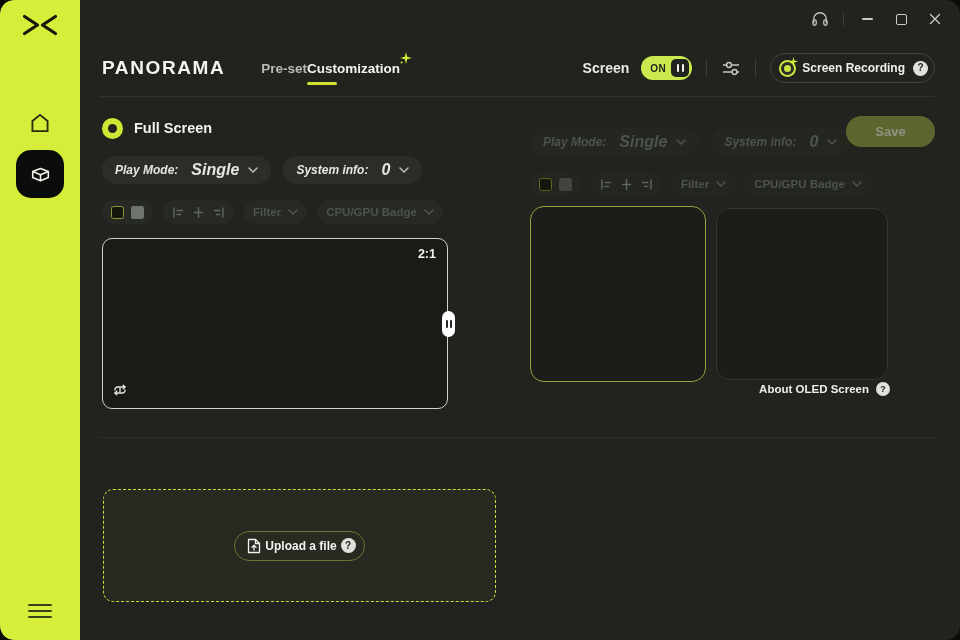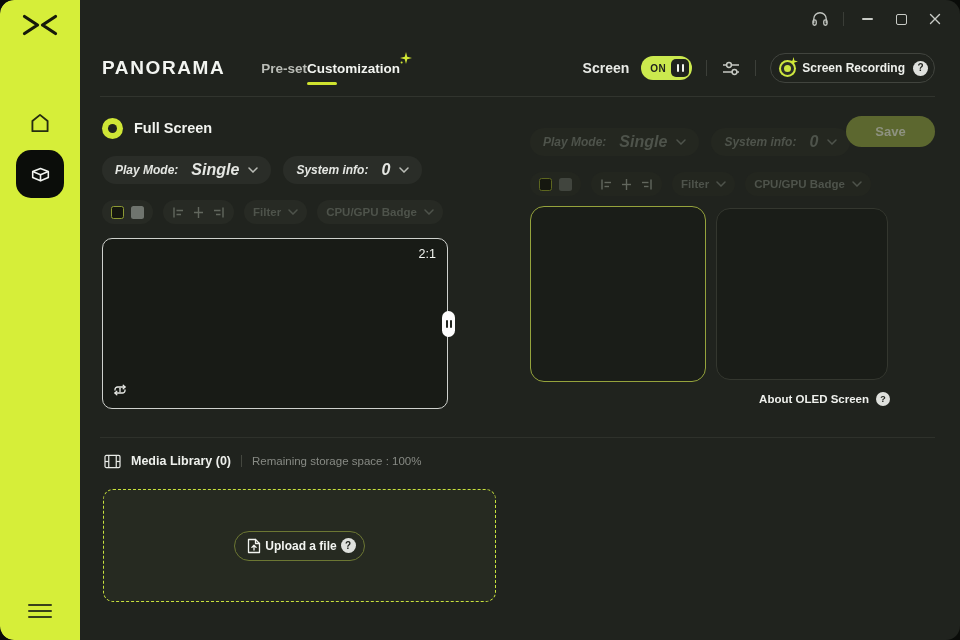--- a/index.html
+++ b/index.html
@@ -68,30 +68,30 @@
 
   .dim .pill{background:#242720;cursor:default;}
   .dim .pill .lbl,.dim .pill .val{color:#4e534b;}
   .dim .chev{stroke:#4e534b;}
   .dim .tool-pill{background:#23261f;cursor:default;}
   .dim .sq1{border-color:#5d661f;}
   .dim .sq2{background:#41453e;}
 
   
   .preview{position:relative;margin-top:14px;width:346px;height:171px;border:1.5px solid #ced1cd;border-radius:10px;background:#181b16;}
-  .ratio{position:absolute;top:8px;right:11px;font-size:12.5px;font-weight:normal;color:#f2f4f0;}
+  .ratio{position:absolute;top:8px;right:11px;font-size:12.5px;font-weight:bold;color:#f2f4f0;}
   .pause-handle{position:absolute;right:-8px;top:50%;transform:translateY(-50%);width:13px;height:26px;background:#fdfdfd;border-radius:7px;display:flex;align-items:center;justify-content:center;gap:2px;cursor:pointer;}
   .pause-handle i{width:2px;height:8px;background:#22251f;border-radius:1px;}
   .loop{position:absolute;left:9px;bottom:7px;cursor:pointer;}
 
   
   .split-squares{margin-top:10px;display:flex;gap:10px;align-items:flex-start;}
   .split-a{width:176px;height:176px;border:1.5px solid #95a33c;border-radius:14px;background:#1a1d18;cursor:pointer;}
   .split-b{width:172px;height:172px;border:1px solid #34372f;border-radius:14px;background:#1a1d18;margin-top:2px;cursor:pointer;}
-  .about-row{margin-top:10px;width:360px;display:flex;justify-content:flex-end;align-items:center;gap:7px;}
+  .about-row{width:360px;display:flex;justify-content:flex-end;align-items:center;gap:7px;}
   .about-row .txt{font-size:11.5px;font-weight:bold;color:#eef0ec;}
   .about-row .help{width:14px;height:14px;font-size:9px;}
 
   
   .media-rule{position:absolute;left:100px;right:25px;top:437px;height:1px;background:#2e312b;}
   .media-head{position:absolute;left:104px;top:451px;display:flex;align-items:center;gap:10px;height:20px;}
   .media-title{font-size:12.5px;font-weight:bold;color:#eef0ec;}
   .media-sep{width:1px;height:12px;background:#44473f;}
   .storage{font-size:11.5px;color:#878a84;}
   .upload{position:absolute;left:103px;top:489px;width:393px;height:113px;border:1.5px dashed #c8e23c;border-radius:10px;background:#262a21;display:flex;align-items:center;justify-content:center;cursor:pointer;}
@@ -330,32 +330,20 @@
       <div class="split-a"></div>
       <div class="split-b"></div>
     </div>
     <div class="about-row">
       <span class="txt">About OLED Screen</span>
       <span class="help">?</span>
     </div>
   </section>
 
   <div class="media-rule"></div>
-  <div class="media-head">
-    <svg width="17" height="15" viewBox="0 0 18 16" fill="none" stroke="#e8eae6" stroke-width="1.3">
-      <rect x="1" y="1.5" width="16" height="13" rx="1.5"></rect>
-      <line x1="5" y1="1.5" x2="5" y2="14.5"></line>
-      <line x1="13" y1="1.5" x2="13" y2="14.5"></line>
-      <line x1="1" y1="8" x2="5" y2="8"></line>
-      <line x1="13" y1="8" x2="17" y2="8"></line>
-    </svg>
-    <span class="media-title">Media Library (0)</span>
-    <span class="media-sep"></span>
-    <span class="storage">Remaining storage space : 100%</span>
-  </div>
   <div class="upload">
     <button class="upload-btn">
       <svg width="14" height="16" viewBox="0 0 14 16" fill="none" stroke="#f2f4f0" stroke-width="1.3" stroke-linejoin="round" stroke-linecap="round">
         <path d="M1.5 1.5 h7 l4 4 v9 h-11 z"></path>
         <path d="M8.5 1.5 v4 h4"></path>
         <path d="M7 12 V7.5 M4.9 9.4 L7 7.3 L9.1 9.4"></path>
       </svg>
       <span class="lbl">Upload a file</span>
       <span class="help">?</span>
     </button>

